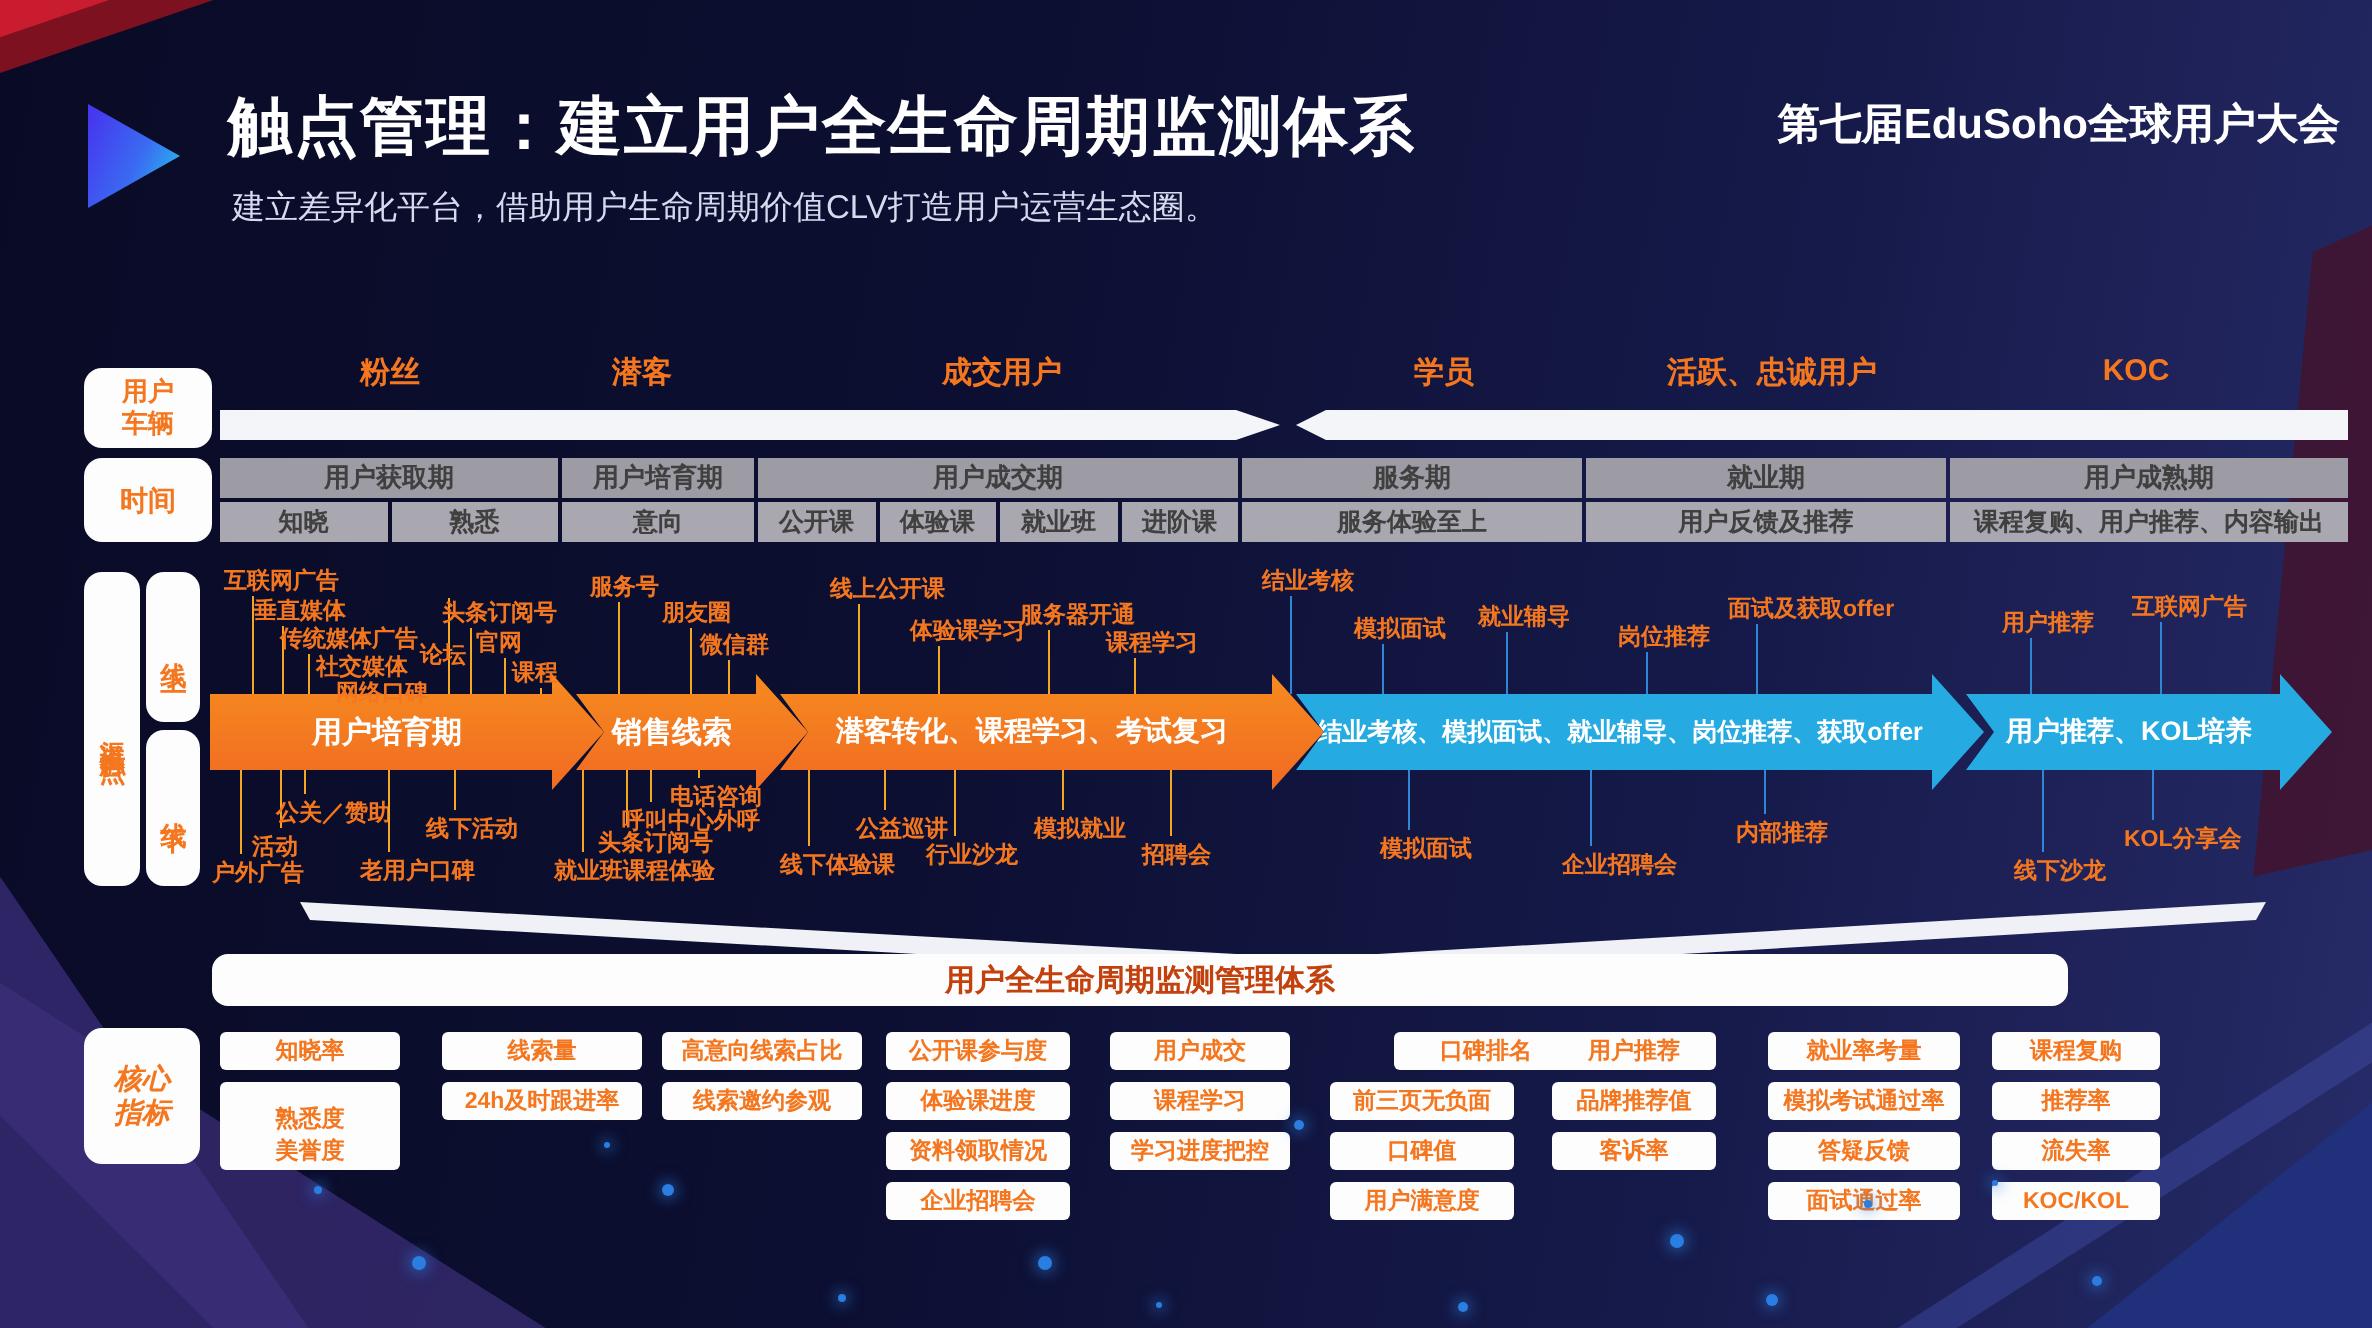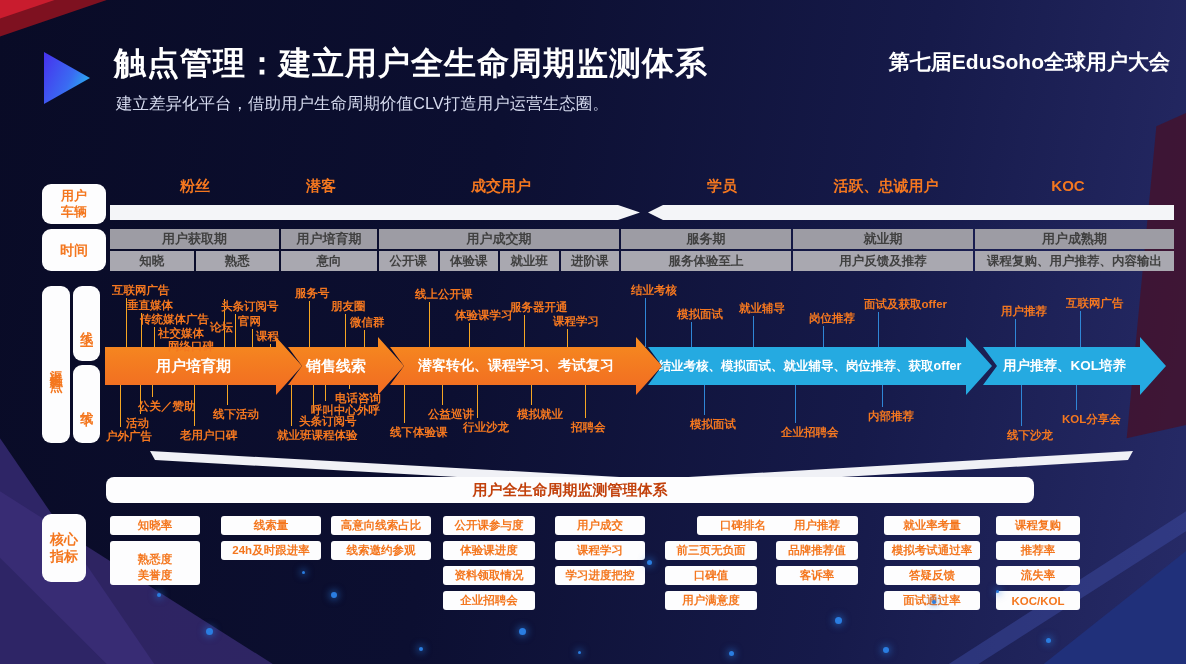--- a/index.html
+++ b/index.html
@@ -62,21 +62,21 @@
   <div class="abs conference">第七届EduSoho全球用户大会</div>
 
   <div class="abs pill" style="left:42px;top:184px;width:64px;height:40px;font-size:13px;">
     <span><span>用户</span><br>
     <span>车辆</span></span>
   </div>
   <div class="abs pill" style="left:42px;top:229px;width:64px;height:42px;font-size:14px;">时间</div>
   <div class="abs pill vert" style="left:42px;top:286px;width:28px;height:157px;font-size:13px;">渠道触点</div>
   <div class="abs pill vert" style="left:73px;top:286px;width:27px;height:75px;font-size:13px;">线上</div>
   <div class="abs pill vert" style="left:73px;top:365px;width:27px;height:78px;font-size:13px;">线下</div>
-  <div class="abs pill" style="left:42px;top:514px;width:44px;height:68px;font-size:14px;">
+  <div class="abs pill" style="left:42px;top:514px;width:58px;height:68px;font-size:14px;font-style:italic;">
     <span><span>核心</span><br>
     <span>指标</span></span>
   </div>
 
   <svg width="1186" height="664">
     <polygon points="110,205 618,205 640,212.5 618,220 110,220" fill="#F4F5F8"></polygon>
     <polygon points="663,205 1174,205 1174,220 663,220 648,212.5" fill="#F4F5F8"></polygon>
     <polygon points="150,451 655,479 655,488 155,460" fill="#F0F1F6"></polygon>
     <polygon points="1133,451 655,479 655,488 1128,460" fill="#F0F1F6"></polygon>
   </svg>

